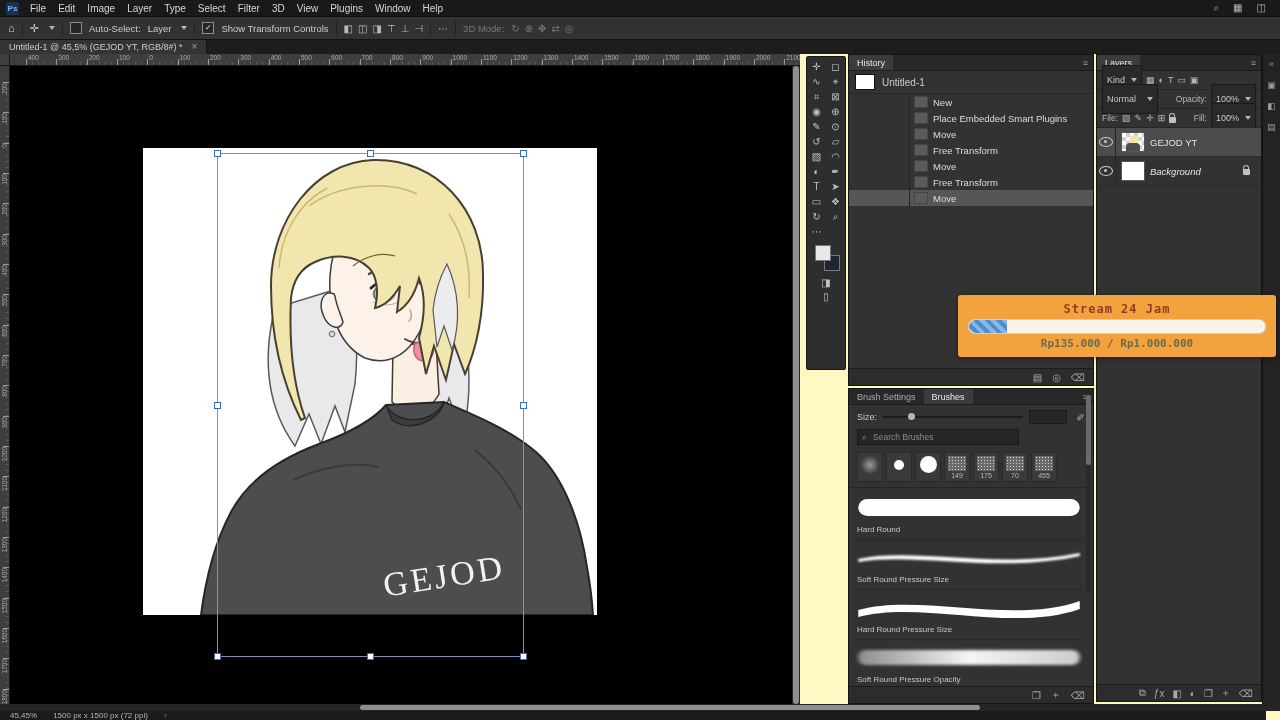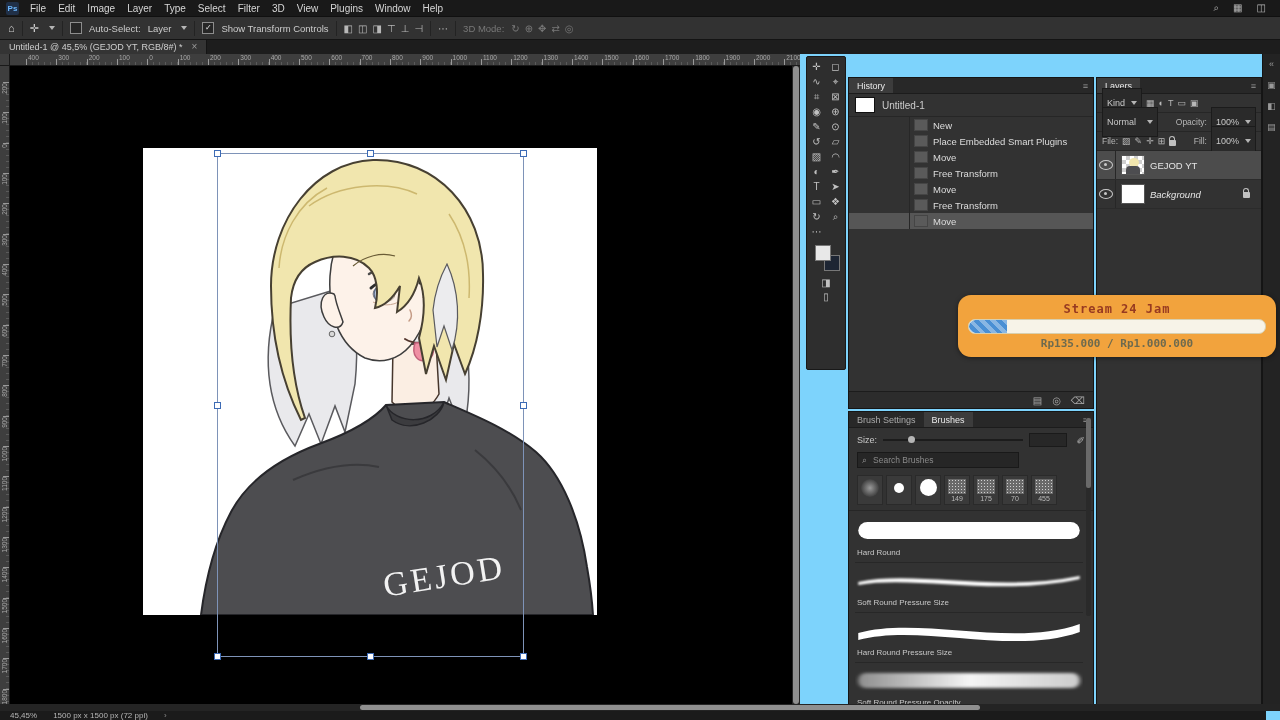--- a/index.html
+++ b/index.html
@@ -1,16 +1,16 @@
 <!DOCTYPE html>
 <html><head>
 <meta charset="utf-8">
 <style>
   html,body{margin:0;padding:0;background:#000;}
-  .app{position:relative;width:1280px;height:720px;background:#7dd3fc;overflow:hidden;
+  .app{position:relative;width:1280px;height:720px;background:#fef9c3;overflow:hidden;
        font-family:"Liberation Sans",sans-serif;font-size:10px;color:#ccc;-webkit-font-smoothing:antialiased;}
   
   .menubar{position:absolute;top:0;left:0;right:0;height:17px;background:#191919;display:flex;align-items:center;padding:0 6px;border-bottom:1px solid #101010;box-sizing:border-box;}
   .appicon{width:13px;height:13px;background:#203048;color:#6cb8ff;font-size:8px;font-weight:bold;display:flex;align-items:center;justify-content:center;border-radius:2px;margin-right:5px;}
   .menu-item{font-size:10px;color:#d6d6d6;padding:0 6px;line-height:17px;cursor:default;}
   .mb-right{margin-left:auto;display:flex;gap:14px;padding-right:8px;}
   .mb-icon{color:#b5b5b5;font-size:10px;}
   
   .optionsbar{position:absolute;top:17px;left:0;right:0;height:23px;background:#323232;border-bottom:1px solid #141414;display:flex;align-items:center;gap:7px;padding:0 8px;box-sizing:border-box;font-size:9.5px;}
   .sep{width:1px;height:15px;background:#232323;}
@@ -50,21 +50,21 @@
   
   .right{position:absolute;left:800px;top:0;width:480px;height:650px;}
   .toolstrip{position:absolute;left:6px;top:2px;width:40px;height:314px;background:#2e2e2e;border:1px solid #191919;border-radius:2px;box-sizing:border-box;}
   .tools-grid{display:grid;grid-template-columns:1fr 1fr;padding-top:2px;}
   .tool{height:15px;display:flex;align-items:center;justify-content:center;font-size:10px;color:#c0c0c0;}
   .swatches{position:relative;height:32px;margin:4px 6px 0;}
   .sw-fg{position:absolute;left:2px;top:2px;width:14px;height:14px;background:#e8e8e8;border:1px solid #777;}
   .sw-bg{position:absolute;left:11px;top:12px;width:14px;height:14px;background:#1d2533;border:1px solid #777;}
   .tool-extra{height:14px;display:flex;align-items:center;justify-content:center;color:#c0c0c0;font-size:10px;}
   
-  .panel{position:absolute;background:#323232;border:1px solid #151515;box-sizing:border-box;display:flex;flex-direction:column;margin-top:23px;}
+  .panel{position:absolute;background:#323232;border:1px solid #151515;box-sizing:border-box;display:flex;flex-direction:column;}
   .panel-tabs{height:15px;background:#282828;display:flex;align-items:stretch;border-bottom:1px solid #1c1c1c;flex:0 0 15px;}
   .ptab{padding:0 8px;font-size:9px;color:#aaa;display:flex;align-items:center;}
   .ptab.selected{background:#3c3c3c;color:#e8e8e8;}
   .pmenu{margin-left:auto;color:#999;font-size:9px;display:flex;align-items:center;padding:0 5px;}
   .panel-footer{height:16px;background:#2c2c2c;border-top:1px solid #1c1c1c;display:flex;align-items:center;justify-content:flex-end;gap:10px;padding:0 8px;margin-top:auto;flex:0 0 16px;}
   .picon{color:#a8a8a8;font-size:10px;}
   #history{left:48px;top:0;width:246px;height:332px;}
   .hist-snap{height:22px;display:flex;align-items:center;gap:7px;padding:0 6px;border-bottom:1px solid #262626;flex:0 0 22px;}
   .hist-snap .snap-thumb{width:18px;height:14px;background:#fff;border:1px solid #111;}
   .hist-items{flex:1;overflow:hidden;}
@@ -120,21 +120,21 @@
   .lock{width:7px;height:6px;background:#c0c0c0;border-radius:1px;position:relative;margin-top:4px;display:inline-block;}
   .lock::before{content:"";position:absolute;width:4px;height:4px;border:1.5px solid #c0c0c0;border-bottom:none;border-radius:3px 3px 0 0;left:0;top:-4px;}
   .dockstrip{position:absolute;left:462px;top:0;width:18px;height:650px;background:#232323;border-left:1px solid #141414;display:flex;flex-direction:column;align-items:center;padding-top:5px;gap:11px;box-sizing:border-box;}
   .dicon{color:#9a9a9a;font-size:9px;}
   
   .hscroll{position:absolute;top:704px;left:0;right:0;height:7px;background:#242424;}
   .hthumb{position:absolute;left:360px;top:1px;width:620px;height:5px;background:#8f8f8f;border-radius:2.5px;}
   .statusbar{position:absolute;top:711px;left:0;right:14px;height:9px;background:#1b1b1b;display:flex;align-items:center;gap:16px;padding-left:10px;font-size:8px;color:#b5b5b5;}
   .sb-chev{color:#8d8d8d;}
   
-  .stream{position:absolute;left:958px;top:295px;width:318px;height:62px;border-radius:13px;z-index:40;display:flex;flex-direction:column;justify-content:center;padding:4px 10px;box-sizing:border-box;font-family:"DejaVu Sans Mono",monospace;box-shadow:0 1px 5px rgba(0,0,0,.45);}
+  .stream{position:absolute;left:958px;top:295px;width:318px;height:62px;border-radius:3px;z-index:40;display:flex;flex-direction:column;justify-content:center;padding:4px 10px;box-sizing:border-box;font-family:"DejaVu Sans Mono",monospace;box-shadow:0 1px 5px rgba(0,0,0,.45);}
   .stream-title{text-align:center;font-size:12px;font-weight:bold;letter-spacing:1px;}
   .stream-bar{height:13px;background:#f7f3e8;border:1px solid #d8cfae;border-radius:7px;margin:3px 0;overflow:hidden;}
   .stream-fill{height:100%;border-radius:7px 0 0 7px;}
   .stream-amount{text-align:center;font-size:11px;font-weight:bold;}
 </style>
 </head>
 <body>
 
 <svg width="0" height="0" style="position:absolute">
   <defs>

